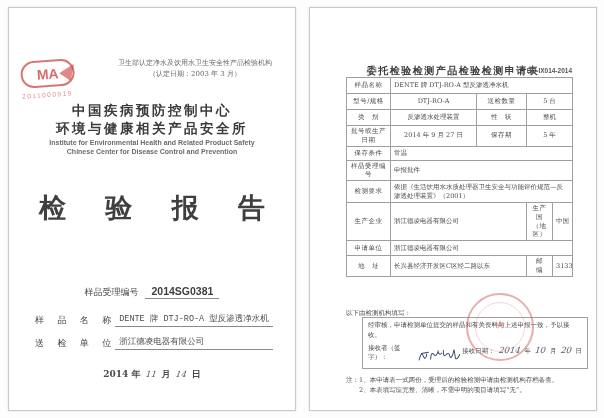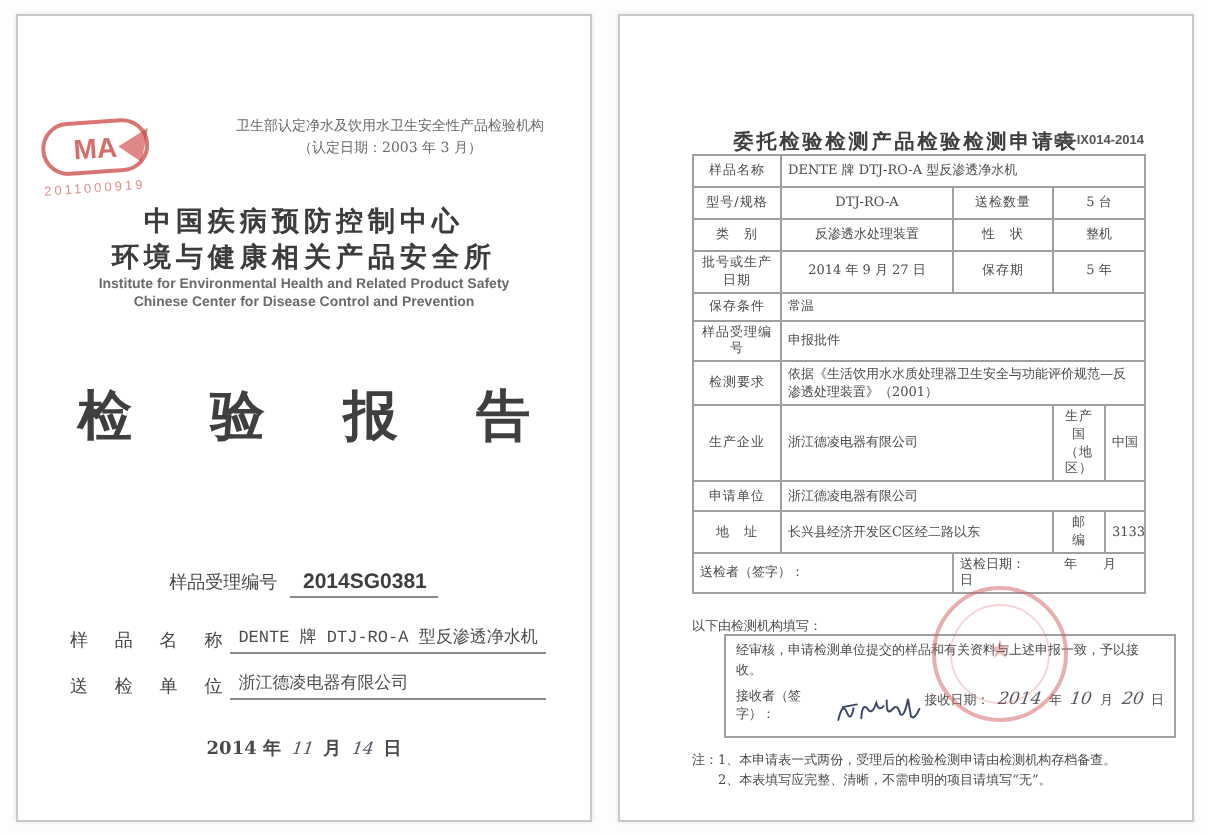--- a/index.html
+++ b/index.html
@@ -182,24 +182,20 @@
         <tr style="height: 15px;">
           <td class="lbl">申请单位</td>
           <td colspan="5">浙江德凌电器有限公司</td>
         </tr>
         <tr style="height: 16px;">
           <td class="lbl">地　址</td>
           <td colspan="3">长兴县经济开发区C区经二路以东</td>
           <td class="lbl">邮　编</td>
           <td class="ctr">313336</td>
         </tr>
-        <tr style="height: 20px;">
-          <td colspan="3" class="nbr">送检者（签字）：</td>
-          <td colspan="3" class="nbl">送检日期：　　　年　　月　　日</td>
-        </tr>
       </tbody>
   </table>
 
   <div class="fill-note">以下由检测机构填写：</div>
 
   <div class="accept-box">
     <div>经审核，申请检测单位提交的样品和有关资料与上述申报一致，予以接收。</div>
     <div class="sign-line">
       <span>接收者（签字）：</span>
       <svg class="sig-svg" width="52" height="16" viewBox="0 0 52 16">

